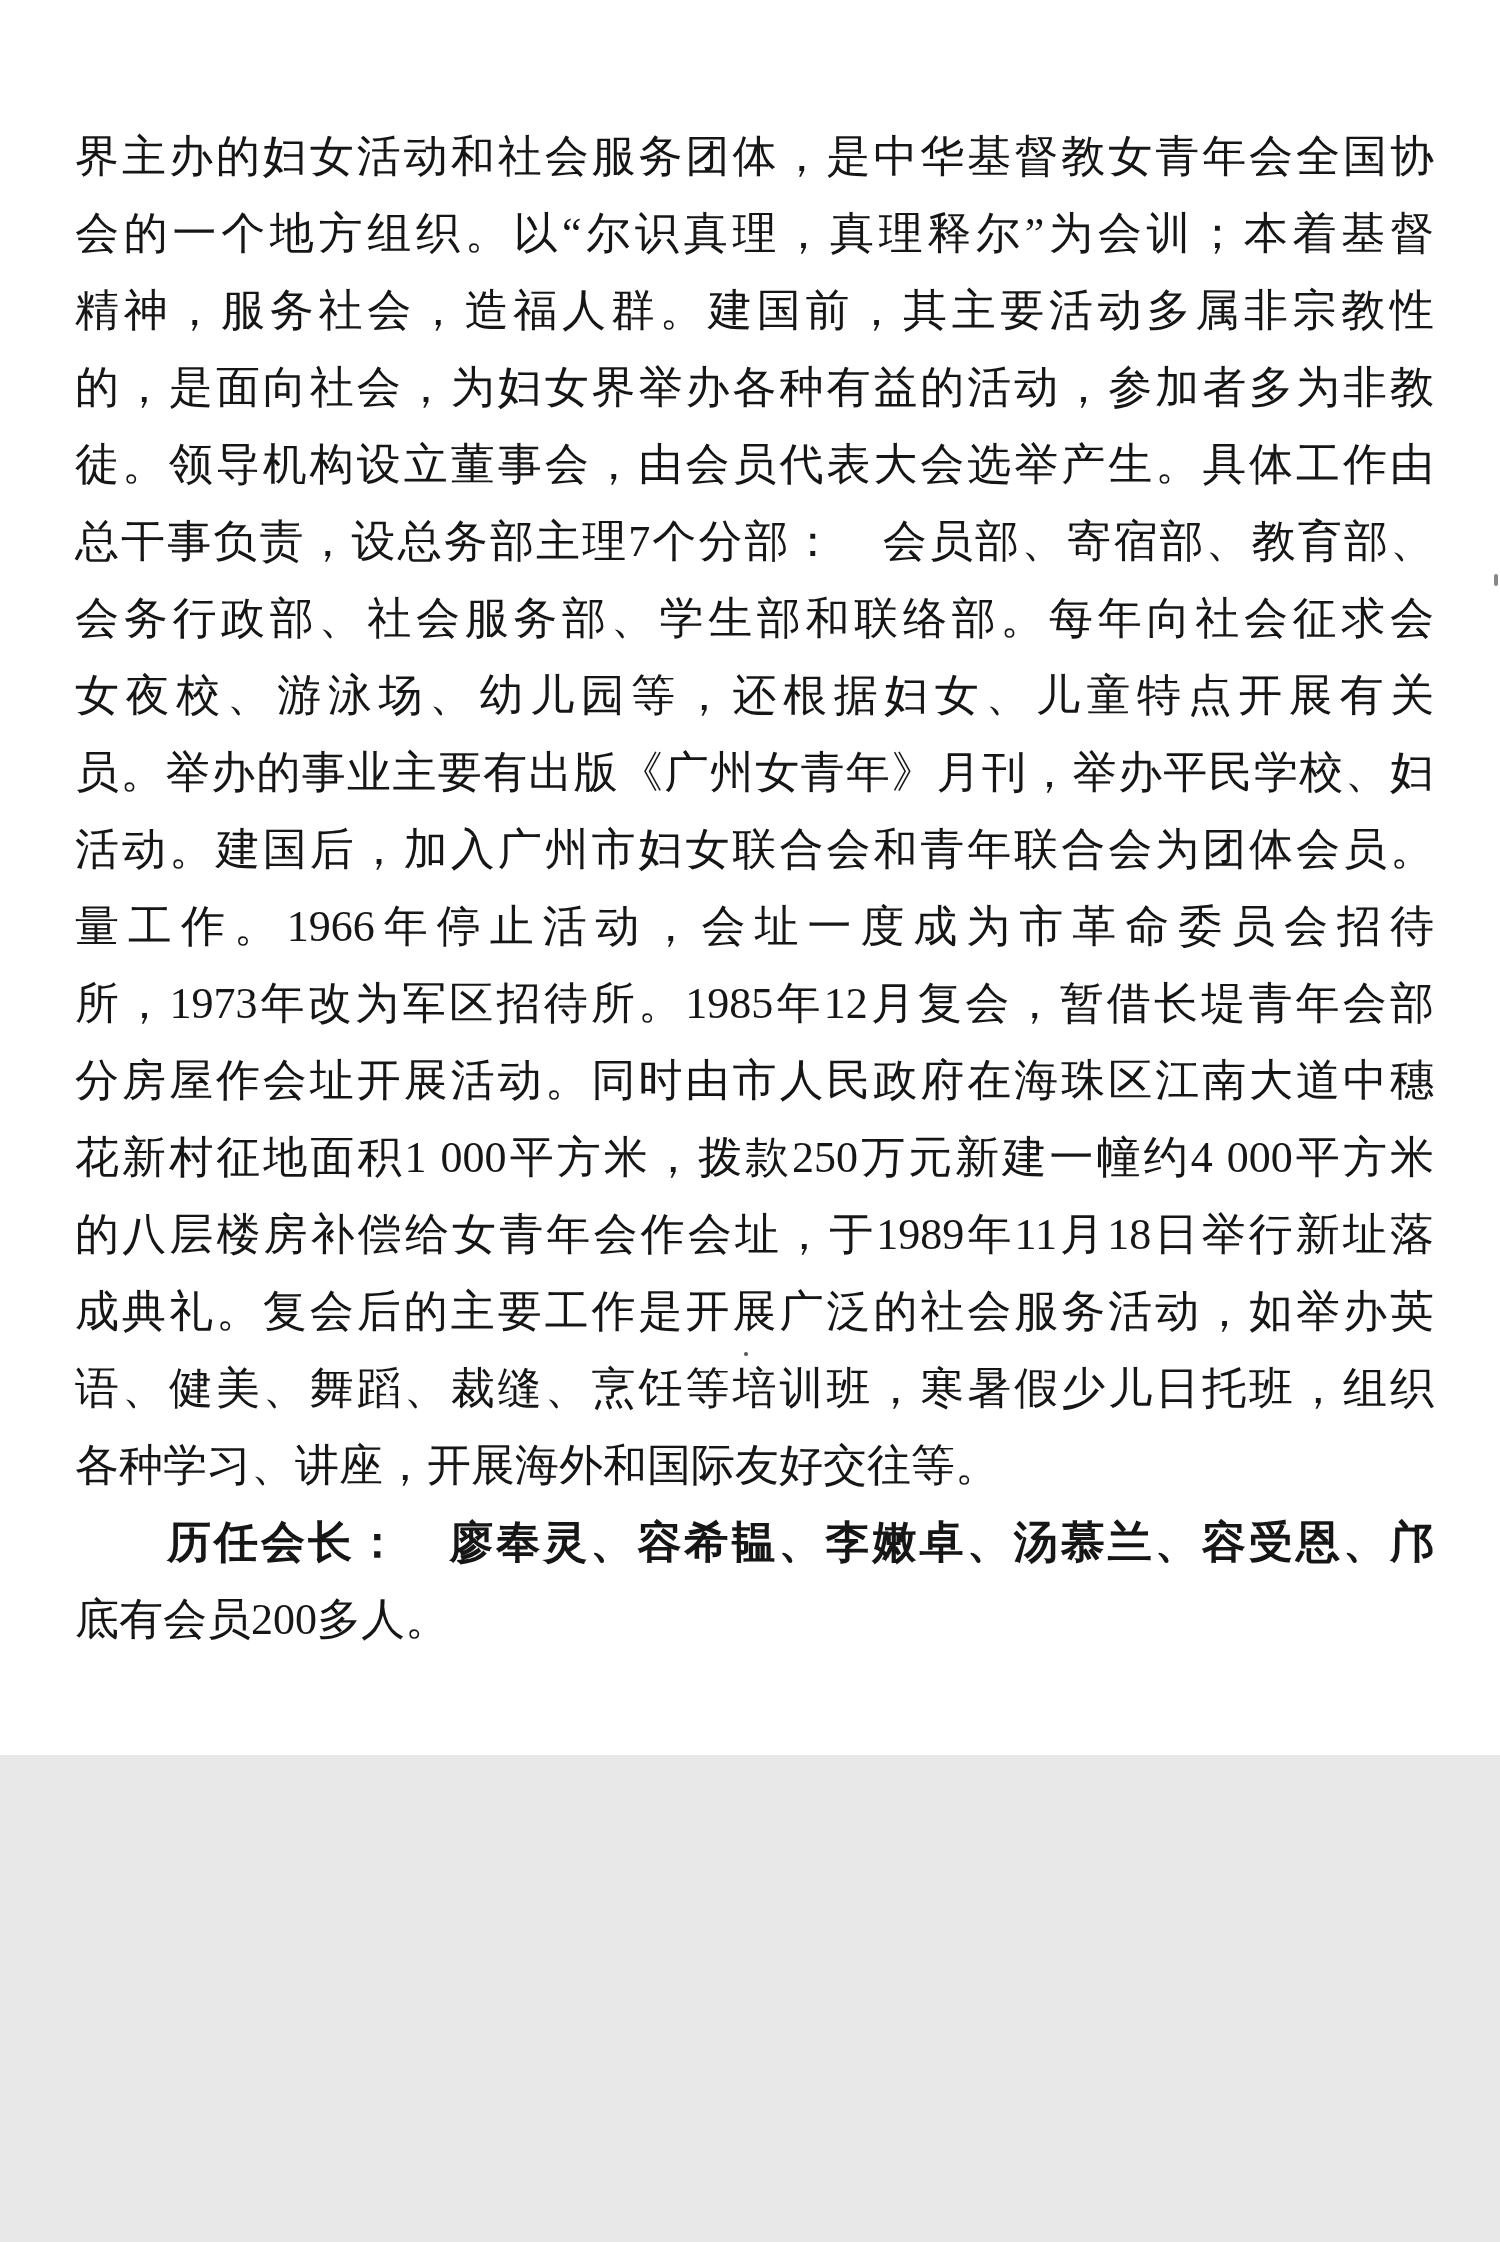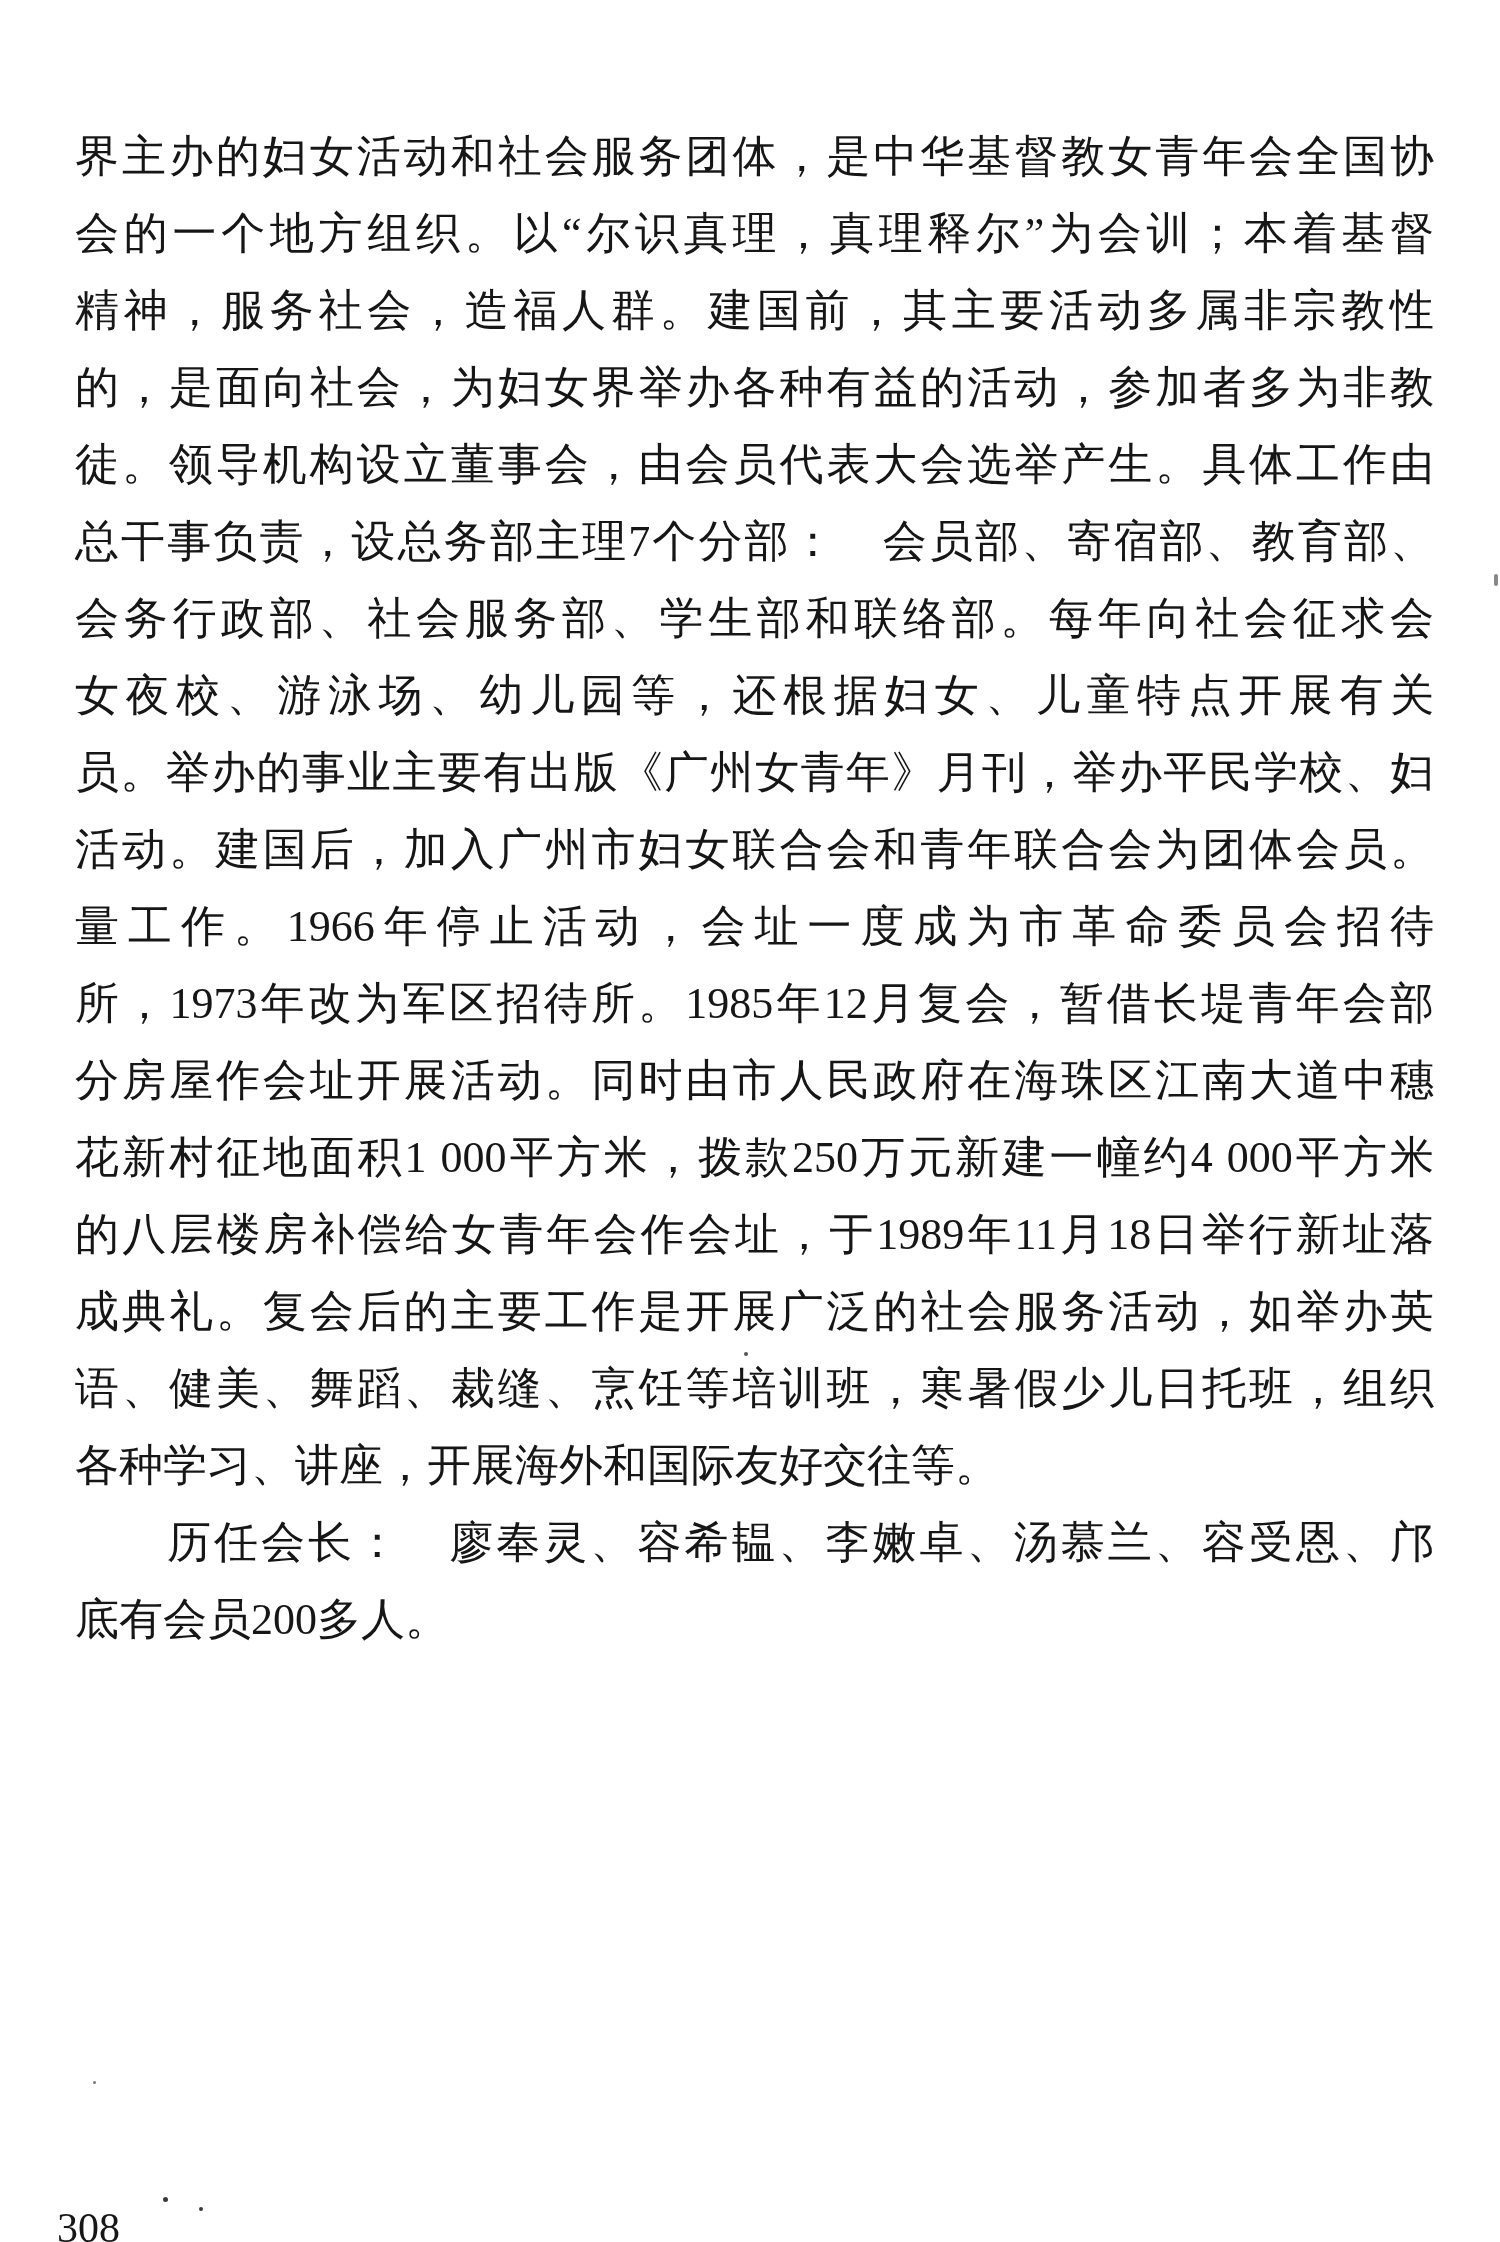--- a/index.html
+++ b/index.html
@@ -1,18 +1,18 @@
 <!DOCTYPE html>
 <html lang="zh"><head>
 <meta charset="utf-8">
 <style>
   html,body{margin:0;padding:0;background:#e8e8e8;}
   .page{
     position:relative;
-    width:1500px;height:2242px;
+    width:1500px;height:1755px;
     background:#ffffff;
     overflow:hidden;
     font-family:"Liberation Serif","DejaVu Serif",serif;
     color:#161616;
   }
   .body-text{
     position:absolute;
     left:75px; right:66px; top:118px;
   }
   .line{
@@ -26,20 +26,21 @@
   .line.fill{
     text-align:justify;
     text-align-last:justify;
   }
   .line.end{
     text-align:center;
     text-align-last:left;
   }
   .line.indent{
     text-indent:92px;
+    font-weight:bold;
   }
   .page-number{
     position:absolute;
     left:57px; top:2156px;
     font-size:42px;
     line-height:48px;
     color:#161616;
     font-family:"Liberation Serif","DejaVu Serif",serif;
     margin-top:48px;
   }

